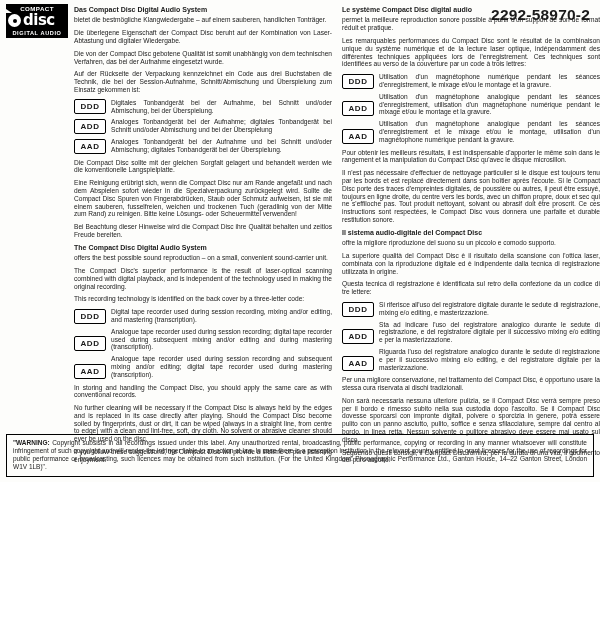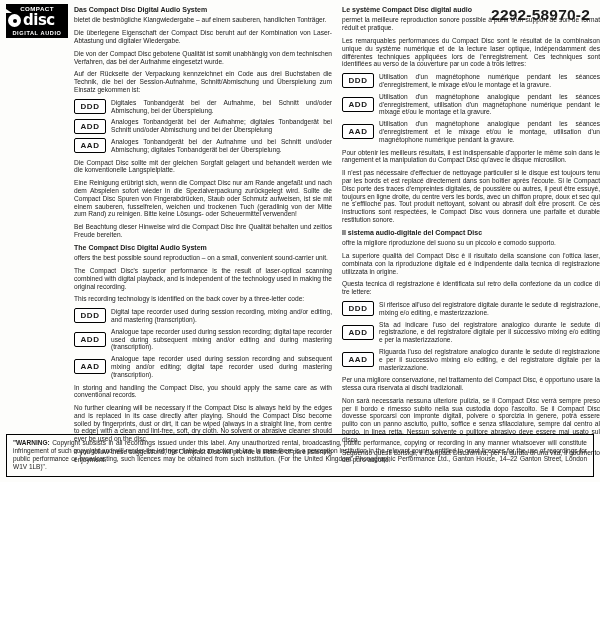--- a/index.html
+++ b/index.html
@@ -123,21 +123,21 @@
     line-height: 8.4px;
     font-weight: bold;
     font-family: "Liberation Sans", sans-serif;
   }
   
   .code-rows {
     margin: 3px 0 5px 0;
   }
   .code-row {
     display: flex;
-    align-items: center;
+    align-items: flex-end;
     margin-bottom: 4px;
   }
   .code-box {
     flex: 0 0 30px;
     width: 30px;
     height: 13px;
     border: 1.2px solid #000;
     border-radius: 2px;
     font-size: 8px;
     font-weight: bold;

